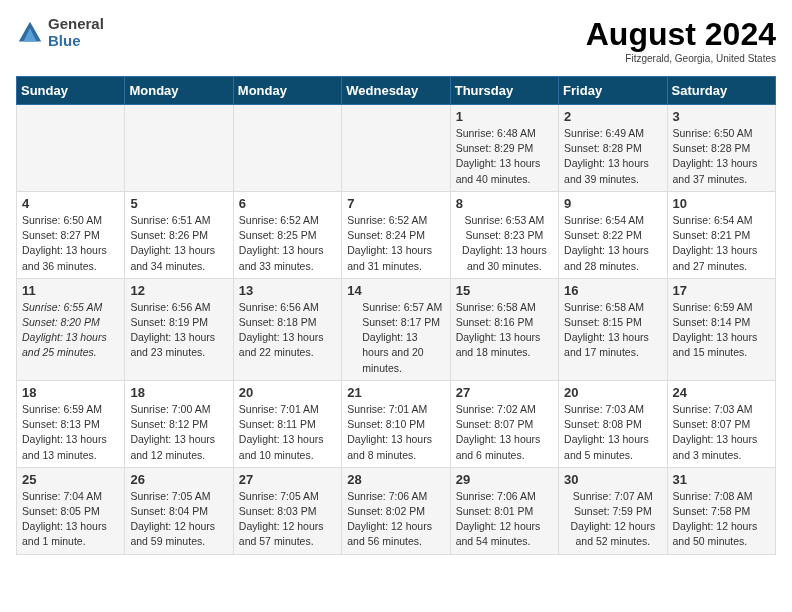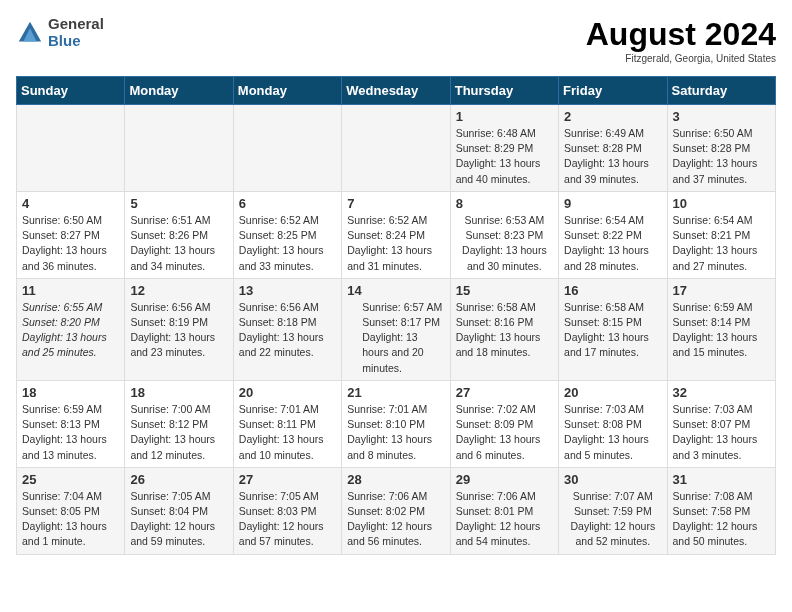--- a/index.html
+++ b/index.html
@@ -267,31 +267,31 @@
         </td>
         <td>
           <span class="day-number">21</span>
           <div class="day-detail" style="white-space: pre-line;">Sunrise: 7:01 AM
 Sunset: 8:10 PM
 Daylight: 13 hours and 8 minutes.</div>
         </td>
         <td>
           <span class="day-number">27</span>
           <div class="day-detail" style="white-space: pre-line;">Sunrise: 7:02 AM
-Sunset: 8:09 PM
+Sunset: 8:07 PM
 Daylight: 13 hours and 6 minutes.</div>
         </td>
         <td>
           <span class="day-number">20</span>
           <div class="day-detail" style="white-space: pre-line;">Sunrise: 7:03 AM
 Sunset: 8:08 PM
 Daylight: 13 hours and 5 minutes.</div>
         </td>
         <td>
-          <span class="day-number">32</span>
+          <span class="day-number">24</span>
           <div class="day-detail" style="white-space: pre-line;">Sunrise: 7:03 AM
 Sunset: 8:07 PM
 Daylight: 13 hours and 3 minutes.</div>
         </td>
       </tr>
       <tr>
         <td>
           <span class="day-number">25</span>
           <div class="day-detail" style="white-space: pre-line;">Sunrise: 7:04 AM
 Sunset: 8:05 PM

